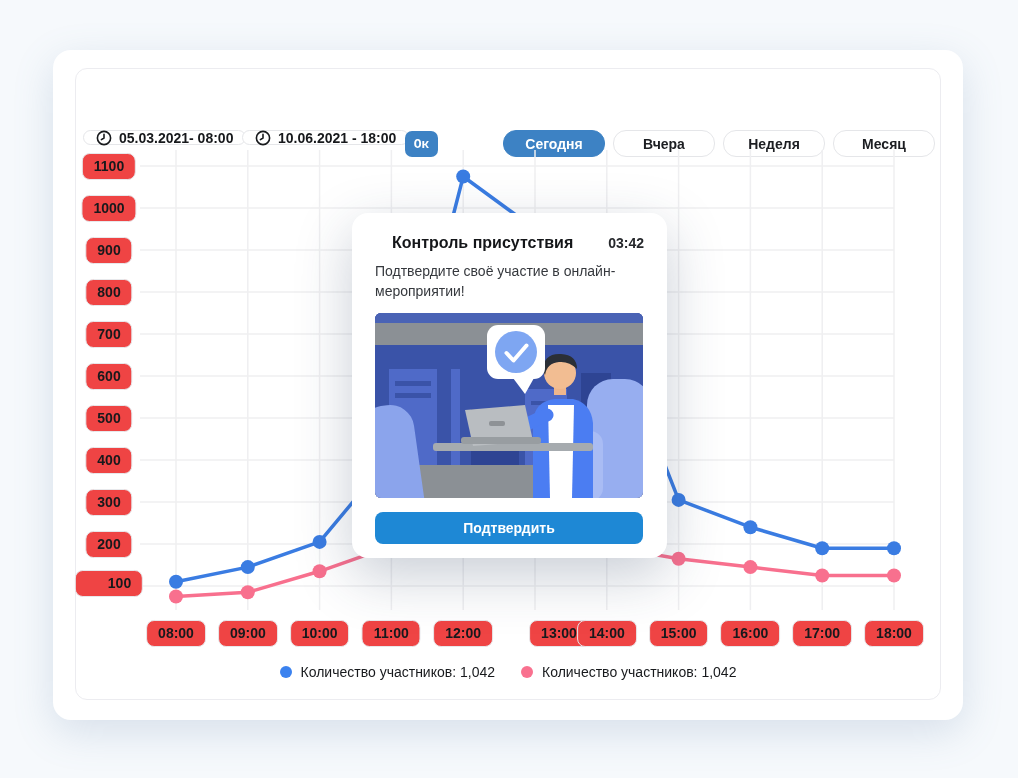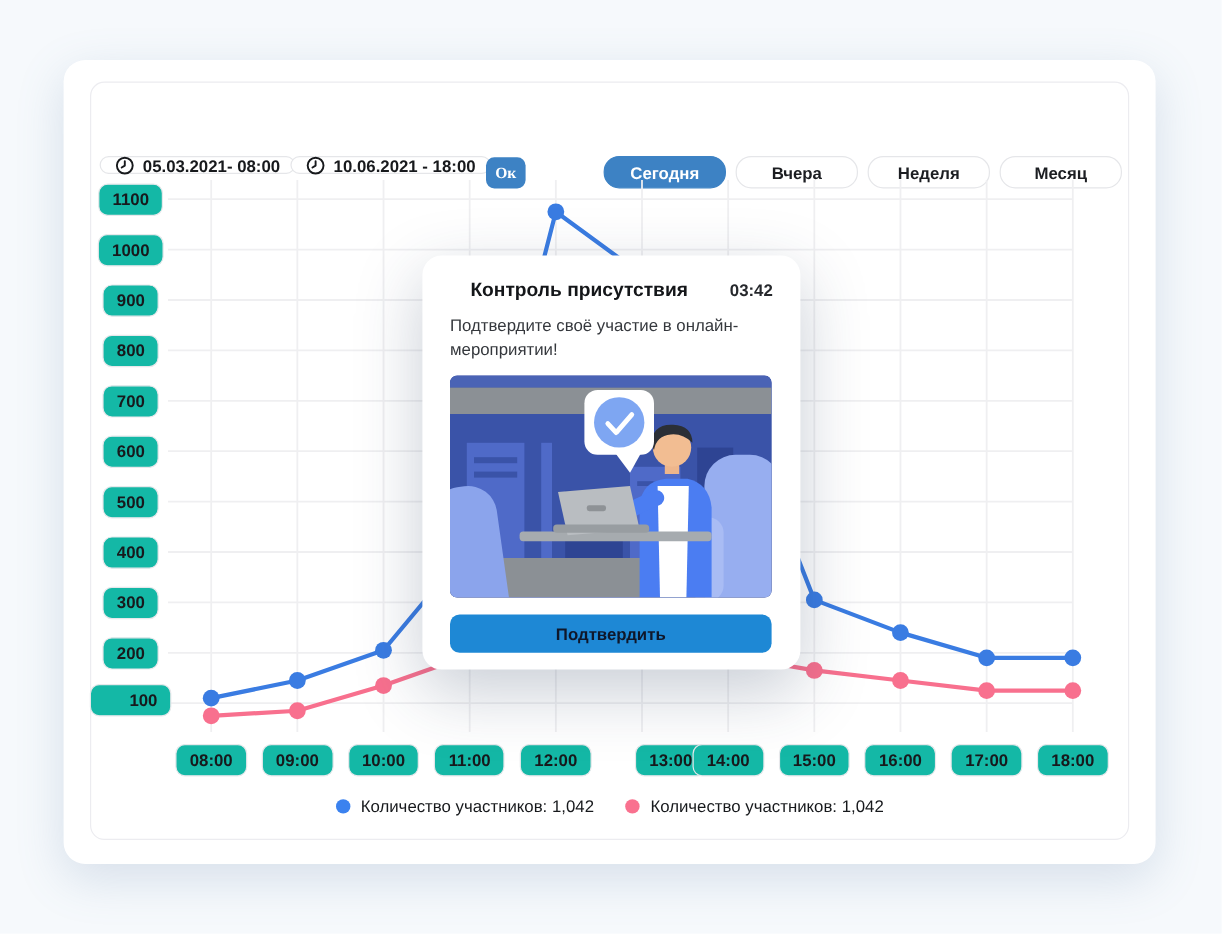--- a/index.html
+++ b/index.html
@@ -25,35 +25,35 @@
     position:absolute; top:80px; height:15px;
     background:#fff; border:1px solid #e5e6e9; border-radius:8px;
     display:flex; align-items:center; gap:7px; padding:0 12px;
     font-size:14px; font-weight:700; color:#17191c; cursor:pointer;
   }
   .date-pill svg { display:block; }
   .btn-ok {
     position:absolute; left:352px; top:81px; width:33px; height:26px;
     background:#3d82c4; color:#fff; border:none; border-radius:7px;
     font-size:13px; font-weight:700; cursor:pointer;
-    font-family:Liberation Serif, serif;
+    font-family:Liberation Mono, monospace;
   }
   .filters { position:absolute; left:450px; top:80px; width:432px; display:flex; justify-content:space-between; }
   .filter-btn {
     width:102px; height:27px; border-radius:13px;
     background:#fff; border:1px solid #e5e6e9;
     font-size:14px; font-weight:700; color:#1c1e22; cursor:pointer;
     font-family:inherit;
   }
   .filter-btn.active { background:#3d82c4; border-color:#3d82c4; color:#fff; font-weight:700; }
   
   #chart-svg { position:absolute; left:0; top:0; pointer-events:none; }
   .tick-pill {
     position:absolute; transform:translateX(-50%);
-    background:#14b8a6; border:1px solid #e7e8eb; border-radius:8px;
+    background:#ef4444; border:1px solid #e7e8eb; border-radius:8px;
     font-size:14px; font-weight:600; color:#17191c;
     padding:4px 11px; line-height:17px; white-space:nowrap;
   }
   
   .legend { position:absolute; left:0; top:614px; width:100%; display:flex; justify-content:center; gap:26px; }
   .legend-item { display:flex; align-items:center; gap:9px; font-size:14px; font-weight:500; color:#17191c; }
   .legend-dot { width:12px; height:12px; border-radius:50%; }
   
   .modal {
     position:absolute; left:299px; top:163px; width:315px; height:345px;
@@ -65,21 +65,21 @@
   .modal-title { font-size:16px; font-weight:700; color:#141619; }
   .modal-timer { font-size:14px; font-weight:600; color:#26282c; }
   .modal-body { margin-top:9px; font-size:14px; line-height:1.45; color:#35383d; width:250px; }
   .modal-illustration {
     position:absolute; left:23px; top:100px; width:268px; height:185px;
     border-radius:6px; overflow:hidden; background:#3a53a8;
   }
   .modal-illustration svg { display:block; }
   .btn-confirm {
     position:absolute; left:23px; top:299px; width:268px; height:32px;
-    background:#1e88d5; color:#0f172a; border:none; border-radius:8px;
+    background:#1e88d5; color:#ffffff; border:none; border-radius:8px;
     font-size:14px; font-weight:700; cursor:pointer; font-family:inherit;
   }
 </style>
 </head>
 <body>
 
 <div class="card">
   <div class="inner-panel"></div>
 
   <div class="date-pill" style="left:30px;">

